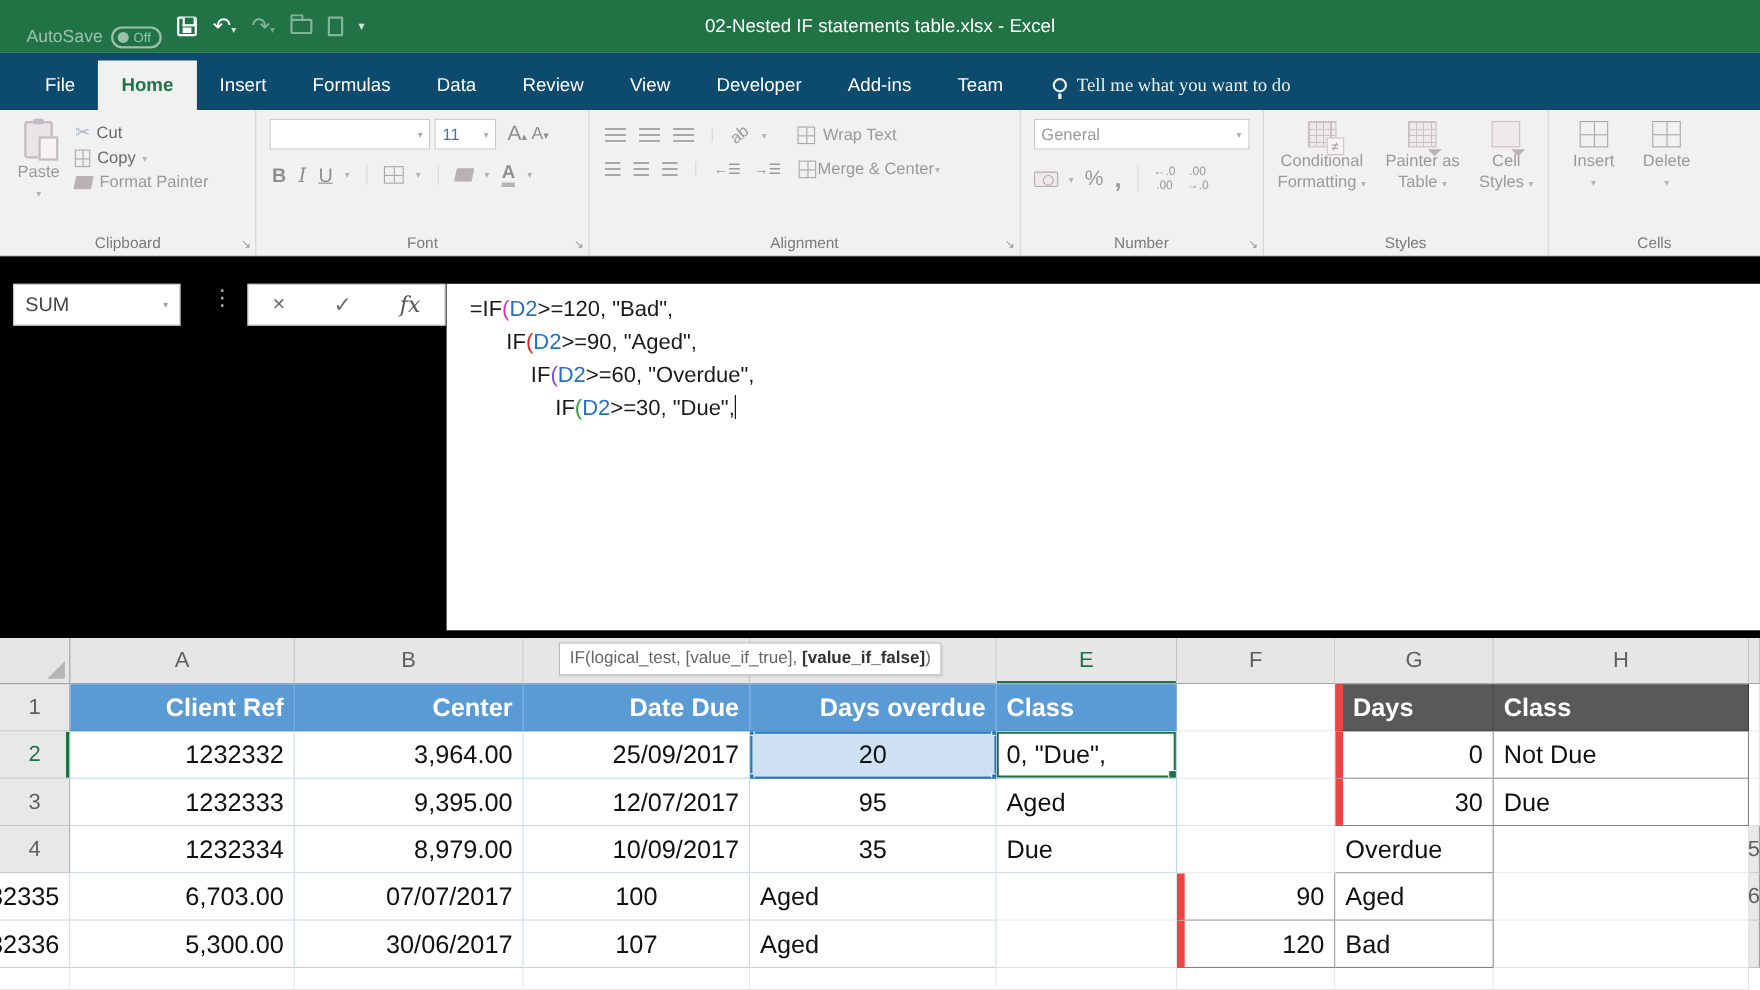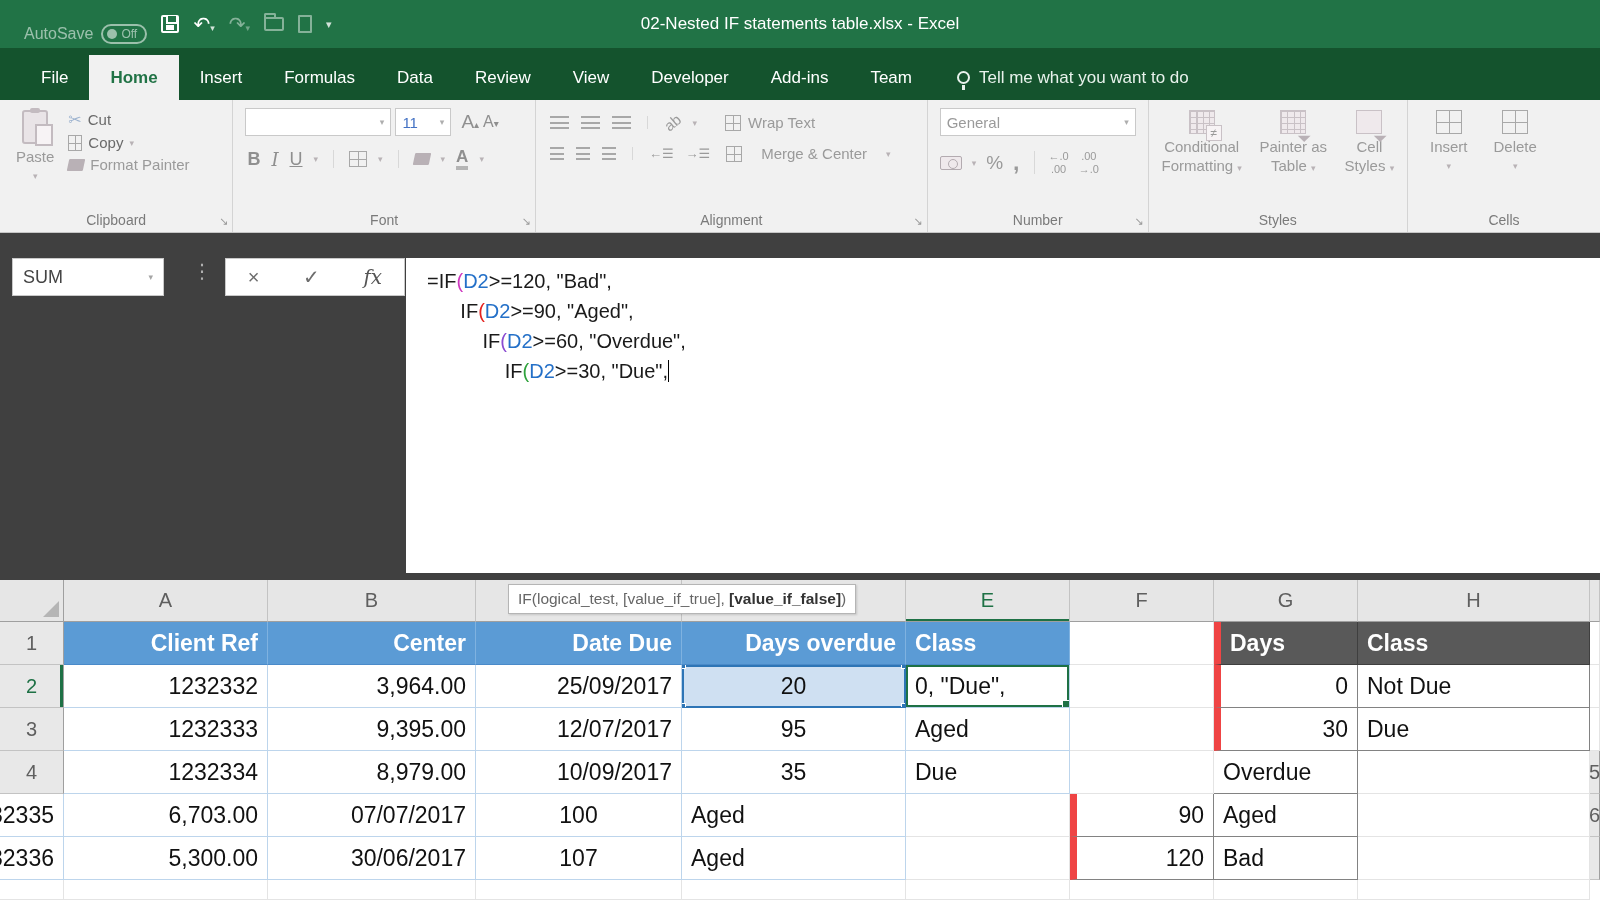--- a/index.html
+++ b/index.html
@@ -18,25 +18,25 @@
   .caret { font-size:9px; opacity:.8; }
   .floppy { width:18px; height:18px; border:2px solid #fff; border-radius:2px; position:relative; }
   .floppy:before { content:""; position:absolute; left:3px; top:-1px; width:8px; height:6px; background:#217346; border:2px solid #fff; border-top:none; }
   .floppy:after { content:""; position:absolute; left:3px; bottom:1px; width:8px; height:5px; background:#fff; }
   .folderi { width:20px; height:14px; border:2px solid #fff; border-radius:2px; position:relative; opacity:.45;}
   .folderi:before { content:""; position:absolute; left:-2px; top:-6px; width:8px; height:4px; border:2px solid #fff; border-bottom:none; border-radius:2px 2px 0 0; }
   .doci { width:14px; height:18px; border:2px solid #fff; border-radius:1px; opacity:.45;}
   #title-text { position:absolute; left:0; right:0; text-align:center; font-size:17px; color:#fff; }
 
   
-  #tabrow { position:absolute; left:0; top:48px; width:1600px; height:52px; background:#14532d; display:flex; align-items:flex-end; }
+  #tabrow { position:absolute; left:0; top:48px; width:1600px; height:52px; background:#0c4a6e; display:flex; align-items:flex-end; }
   #ribbon-tabs { display:flex; list-style:none; height:45px; margin-left:20px; }
   #ribbon-tabs li { color:#fff; font-size:17px; padding:0 21px; display:flex; align-items:center; height:45px; cursor:default; }
   #ribbon-tabs li.active { background:#f1f1f1; color:#217346; font-weight:bold; }
-  .tellme { display:flex; align-items:center; gap:9px; color:#e8f2ec; font-size:17px; margin-left:24px; height:45px; }
+  .tellme { display:flex; align-items:center; gap:9px; color:#e8f2ec; font-size:17px; margin-left:24px; height:45px;font-family:Liberation Serif, serif; }
   .bulb { width:13px; height:13px; border:2px solid #e8f2ec; border-radius:50%; position:relative; }
   .bulb:after { content:""; position:absolute; left:3px; top:12px; width:3px; height:5px; background:#e8f2ec; }
 
   
   #ribbon { position:absolute; left:0; top:100px; width:1600px; height:133px; background:#f1f1f1; border-bottom:1px solid #c6c6c6; display:flex; }
   .group { position:relative; border-right:1px solid #d4d4d4; height:100%; padding-top:6px; }
   .gl { position:absolute; bottom:4px; left:0; right:0; text-align:center; font-size:14px; color:#7a7a7a; }
   .launcher { position:absolute; right:4px; bottom:4px; font-size:11px; color:#9a9a9a; }
   .ribbon-txt { color:#9a9a9a; font-size:15px; }
   .ic { color:#aba3a8; }
@@ -62,21 +62,21 @@
   .gridic { width:26px; height:24px; background:
       repeating-linear-gradient(to right,#c9c1c6 0 1px,transparent 1px 6.5px),
       repeating-linear-gradient(to bottom,#c9c1c6 0 1px,transparent 1px 6px),
       #efe9ec; border:1px solid #c9c1c6; position:relative; }
   .brushtip:after { content:""; position:absolute; right:-5px; bottom:-4px; width:0; height:0;
       border-left:9px solid transparent; border-top:9px solid transparent; border-right:9px solid #b9b1b6; transform:rotate(45deg); }
   .neq { position:absolute; right:-8px; bottom:-8px; width:16px; height:16px; background:#f7f3f5; border:1px solid #c9c1c6; color:#9a9a9a; font-size:12px; display:flex; align-items:center; justify-content:center; }
   .decbtn { font-size:11px; color:#9a9a9a; line-height:1.1; text-align:center; }
 
   
-  #fbar { position:absolute; left:0; top:233px; width:1600px; height:347px; background:#404040; }
+  #fbar { position:absolute; left:0; top:233px; width:1600px; height:347px; background:#000000; }
   #name-box { position:absolute; left:12px; top:25px; width:152px; height:38px; background:#fff; border:1px solid #c9c9c9; display:flex; align-items:center; justify-content:space-between; padding:0 10px; font-size:18px; color:#444; }
   #fbar .dots { position:absolute; left:192px; top:28px; color:#b0b0b0; font-size:20px; letter-spacing:0; line-height:1; }
   #fx-buttons { position:absolute; left:225px; top:25px; width:180px; height:38px; background:#fff; border:1px solid #c9c9c9; display:flex; align-items:center; justify-content:space-around; }
   #fx-buttons .fxb { font-size:20px; color:#6d6d6d; }
   #fx-buttons .fx-ital { font-family:"DejaVu Serif", serif; font-style:italic; font-size:20px; color:#555; }
   #formula-area { position:absolute; left:406px; top:25px; right:0; height:315px; background:#fff; padding:8px 0 0 21px; font-size:20px; }
   .fx-line { height:30px; line-height:30px; white-space:pre; }
   .cursorbar { display:inline-block; width:1px; height:22px; background:#000; vertical-align:-4px; }
 
   
@@ -220,21 +220,21 @@
         <span class="ribbon-txt">Wrap Text</span>
       </div>
     </div>
     <div class="rowline" style="padding:14px 6px 0 14px; gap:12px;">
       <span class="bars short"></span>
       <span class="bars short"></span>
       <span class="bars short"></span>
       <span class="sep"></span>
       <span class="ic" style="font-size:13px;color:#9a9a9a;">←☰</span>
       <span class="ic" style="font-size:13px;color:#9a9a9a;">→☰</span>
-      <div class="rowline" style="margin-left:4px; gap:19px;">
+      <div class="rowline" style="margin-left:4px; gap:1px;">
         <span class="boxic" style="width:16px;"></span>
         <span class="ribbon-txt">Merge &amp; Center</span>
         <span class="caret ic">▾</span>
       </div>
     </div>
     <div class="gl">Alignment</div>
     <div class="launcher">↘</div>
   </div>
 
   <div class="group" style="width:222px;">

